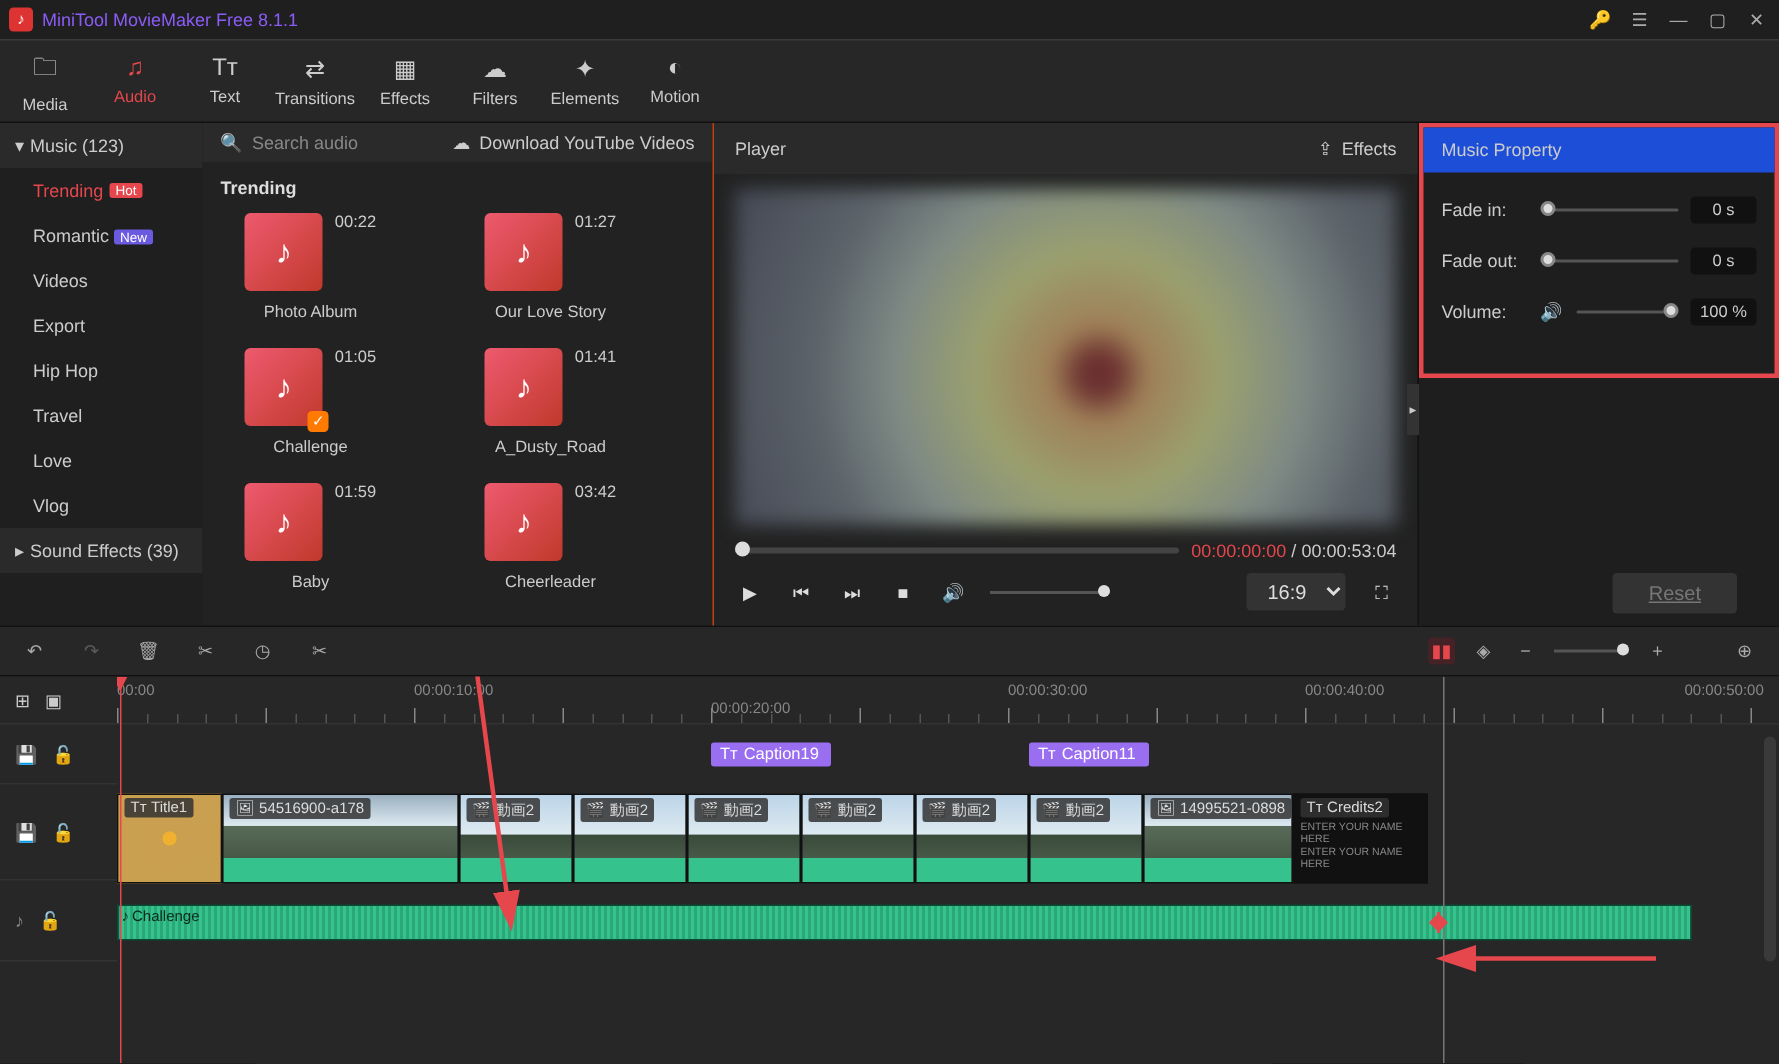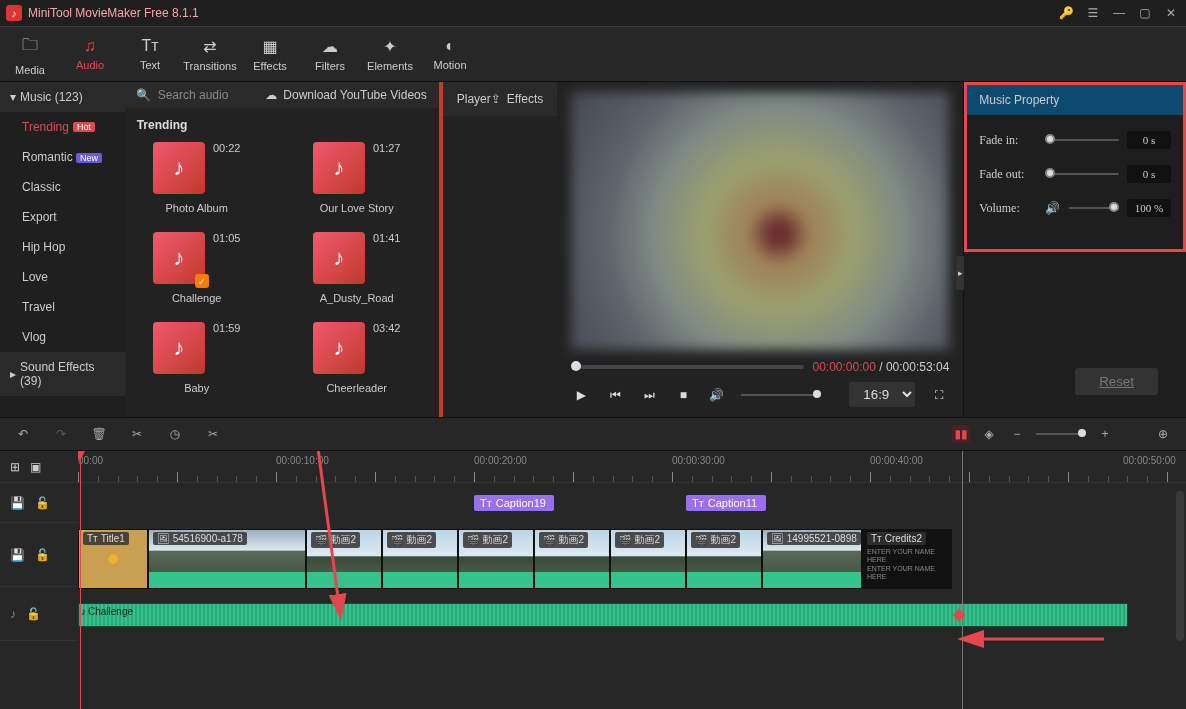--- a/index.html
+++ b/index.html
@@ -2,21 +2,21 @@
 <html><head>
   <meta charset="utf-8">
   <style>
     * { margin: 0; padding: 0; box-sizing: border-box; }
     body { font-family: "Segoe UI", Arial, sans-serif; background: #1f1f1f; color: #ccc; width: 1186px; height: 709px; overflow: hidden; font-size: 12px; }
     .app { display: flex; flex-direction: column; height: 100%; }
 
     
     .titlebar { display: flex; align-items: center; height: 26px; background: #1f1f1f; padding: 0 6px; }
     .titlebar .logo { width: 16px; height: 16px; background: #d33; border-radius: 3px; display: inline-flex; align-items: center; justify-content: center; font-size: 10px; color: #fff; }
-    .titlebar .title { margin-left: 6px; font-size: 12px; color: #fca5a5; }
+    .titlebar .title { margin-left: 6px; font-size: 12px; color: #8b5cf6; }
     .titlebar .spacer { flex: 1; }
     .titlebar .tbtn { width: 18px; height: 18px; display: inline-flex; align-items: center; justify-content: center; margin-left: 8px; color: #aaa; cursor: pointer; }
     .key-icon { color: #f2c94c; }
 
     
     .toolbar { display: flex; background: #272727; border-top: 1px solid #3a3a3a; border-bottom: 1px solid #111; }
     .toolbar .tab { width: 60px; height: 54px; display: flex; flex-direction: column; align-items: center; justify-content: center; gap: 4px; cursor: pointer; }
     .toolbar .tab.active { color: #e5474d; }
     .toolbar .tab .ticon { font-size: 16px; }
     .toolbar .tab .tlabel { font-size: 11px; }
@@ -38,21 +38,21 @@
     .section-title { font-weight:bold;color:#ddd;margin-bottom:10px;}
     .grid { display:flex;flex-wrap:wrap;gap:18px 40px;}
     .card { width:120px; display:flex;flex-direction:column;align-items:center;}
     .card-top { display:flex;align-items:flex-start;gap:8px;position:relative;}
     .thumb { width:52px;height:52px;background:linear-gradient(135deg,#ee5a6f,#c0392b);border-radius:4px;display:flex;align-items:center;justify-content:center;color:#fff;font-size:22px;}
     .dur { color:#ccc;font-size:11px; }
     .card-name { margin-top:8px;font-size:11px;color:#ccc;text-align:center;}
     .check { position:absolute;left:42px;top:42px;width:14px;height:14px;background:#ff7a00;border-radius:3px;color:#fff;font-size:10px;display:flex;align-items:center;justify-content:center;}
 
     
-    .col-player { flex:1; background:#222;display:flex;flex-direction:row;border-left:4px solid #c2410c;border-right:1px solid #111;}
+    .col-player { flex:1; background:#222;display:flex;flex-direction:column;border-left:1px solid #c2410c;border-right:1px solid #111;}
     .player-body { padding:10px 14px;display:flex;flex-direction:column;flex:1;}
     .preview { flex:1;background:radial-gradient(circle at 55% 55%, #6a2f2f 4%, #a08058 12%, #9aa06f 30%, #7e8a85 50%, #5b6269 70%, #444854 100%); border-radius:2px; filter:blur(6px);}
     .preview-wrap{flex:1;display:flex;}
     .scrub { display:flex;align-items:center;gap:8px;margin-top:10px;}
     .scrub-track{flex:1;height:4px;background:#444;border-radius:2px;position:relative;}
     .scrub-thumb{position:absolute;left:0;top:-4px;width:10px;height:10px;border-radius:50%;background:#ddd;}
     .time-cur{color:#e5474d;}
     .controls{display:flex;align-items:center;gap:14px;margin-top:8px;}
     .controls .spacer{flex:1;}
     .cbtn{width:20px;height:20px;display:flex;align-items:center;justify-content:center;color:#ddd;cursor:pointer;}
@@ -168,25 +168,25 @@
     <div class="col-categories">
       <div class="cat-head">
           <span>▾</span>
           <span>Music (123)</span>
         </div>
       <div class="cat-item trend">
           <span>Trending</span>
           <span class="badge-hot">Hot</span>
         </div>
       <div class="cat-item"><span>Romantic</span> <span class="badge-new">New</span></div>
-      <div class="cat-item">Classic</div>
+      <div class="cat-item">Videos</div>
       <div class="cat-item">Export</div>
       <div class="cat-item">Hip Hop</div>
+      <div class="cat-item">Travel</div>
       <div class="cat-item">Love</div>
-      <div class="cat-item">Travel</div>
       <div class="cat-item">Vlog</div>
       <div class="cat-head">
           <span>▸</span>
           <span>Sound Effects (39)</span>
         </div>
     </div>
 
     <div class="col-browse">
       <div class="browse-top">
         <span class="search">
@@ -277,22 +277,22 @@
             </div>
           <span class="spacer"></span>
           <select class="cselect"><option>16:9</option></select>
           <span class="cbtn">⛶</span>
         </div>
       </div>
     </div>
 
     <div class="col-props" style="position:relative;">
       <div style="border:3px solid #e5474d;">
-        <div style="padding:8px 12px;background:#0c4a6e;">Music Property</div>
-        <div style="padding:16px 12px 16px;font-family:Liberation Serif, serif;">
+        <div style="padding:8px 12px;background:#1d4ed8;">Music Property</div>
+        <div style="padding:16px 12px 16px;">
           <div class="prow">
             <span class="plabel">Fade in:</span>
             <div class="slider">
                 <div class="knob" style="left:0;"></div>
               </div>
             <span class="valbox">0 s</span>
           </div>
           <div class="prow">
             <span class="plabel">Fade out:</span>
             <div class="slider">
@@ -306,21 +306,21 @@
             <div class="slider">
                 <div class="knob" style="right:0;"></div>
               </div>
             <span class="valbox">100 %</span>
           </div>
         </div>
       </div>
       <div style="position:absolute;left:-8px;top:174px;width:8px;height:34px;background:#333;display:flex;align-items:center;justify-content:center;">
           <span style="font-size:9px;">▸</span>
         </div>
-      <button class="reset" style="position:absolute;bottom:22px;right:14px;text-decoration:underline;">Reset</button>
+      <button class="reset" style="position:absolute;bottom:8px;right:14px;text-decoration:underline;">Reset</button>
     </div>
   </div>
 
   <div class="tl-toolbar">
     <span class="tbtn2">↶</span>
     <span class="tbtn2" style="opacity:.4;">↷</span>
     <span class="tbtn2">🗑</span>
     <span class="tbtn2">✂</span>
     <span class="tbtn2">◷</span>
     <span class="tbtn2">✂</span>
@@ -354,21 +354,21 @@
       </div>
       <div class="track" style="height:54px;">
         <span class="eyeico">♪</span>
         <span class="lockico">🔓</span>
       </div>
     </div>
     <div class="tl-right" id="tl-right">
       <div class="ruler" id="ruler">
           <span class="tick" style="left: 0px;">00:00</span>
           <span class="tick" style="left: 198px;">00:00:10:00</span>
-          <span class="tick" style="left: 396px;">00:00:20:00</span>
+          <span class="tick" style="left: 396px; margin-top: 12px;">00:00:20:00</span>
           <span class="tick" style="left: 594px;">00:00:30:00</span>
           <span class="tick" style="left: 792px;">00:00:40:00</span>
           <span class="tick" style="left: 1022px; padding-left: 23px;">00:00:50:00</span>
           <div class="tickline major" style="left: 0px;"></div>
           <div class="tickline" style="left: 19.8px;"></div>
           <div class="tickline" style="left: 39.6px;"></div>
           <div class="tickline" style="left: 59.4px;"></div>
           <div class="tickline" style="left: 79.2px;"></div>
           <div class="tickline major" style="left: 99px;"></div>
           <div class="tickline" style="left: 118.8px;"></div>

